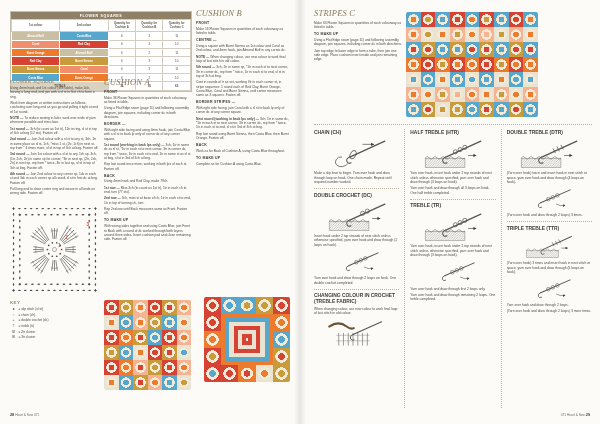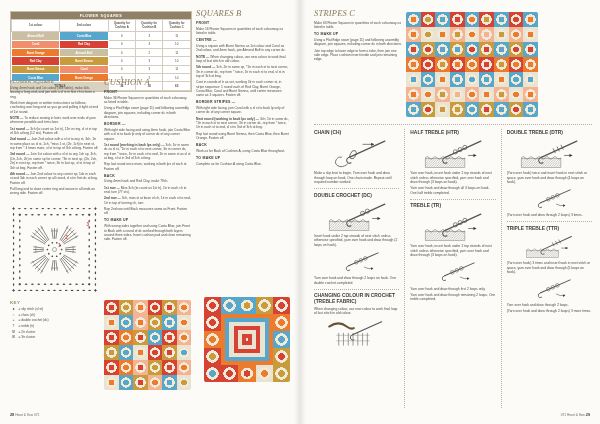--- a/index.html
+++ b/index.html
@@ -608,21 +608,21 @@
         </div>
         <div class="fcell" style="background: rgb(87, 167, 205);">
           <div class="fdot" style="background: radial-gradient(circle, rgb(87, 167, 205) 0px, rgb(87, 167, 205) 32%, rgb(241, 234, 215) 32%, rgb(241, 234, 215) 58%, transparent 58%);"></div>
         </div>
         <div class="fcell" style="background: rgb(234, 227, 210);">
           <div class="fdot" style="background: radial-gradient(circle, rgb(200, 156, 60) 0px, rgb(200, 156, 60) 32%, rgb(241, 234, 215) 32%, rgb(241, 234, 215) 58%, transparent 58%);"></div>
         </div>
       </div>
 
     <div class="col col3">
-      <div class="cushion-head">SQUARES B</div>
+      <div class="cushion-head">CUSHION B</div>
       <div>
 
           <div class="para h"><span class="b"></span><span>FRONT</span></div>
 
           <div class="para"><span class="b"></span><span>Make 16 Flower Squares in quantities of each colourway as listed in table.</span></div>
 
           <div class="para h"><span class="b"></span><span>CENTRE —</span></div>
 
           <div class="para"><span class="b"></span><span>Using a square with Burnt Sienna as 1st colour and Coral as 2nd colour, and 4mm hook, join Almond Buff in any corner dc.</span></div>
 

